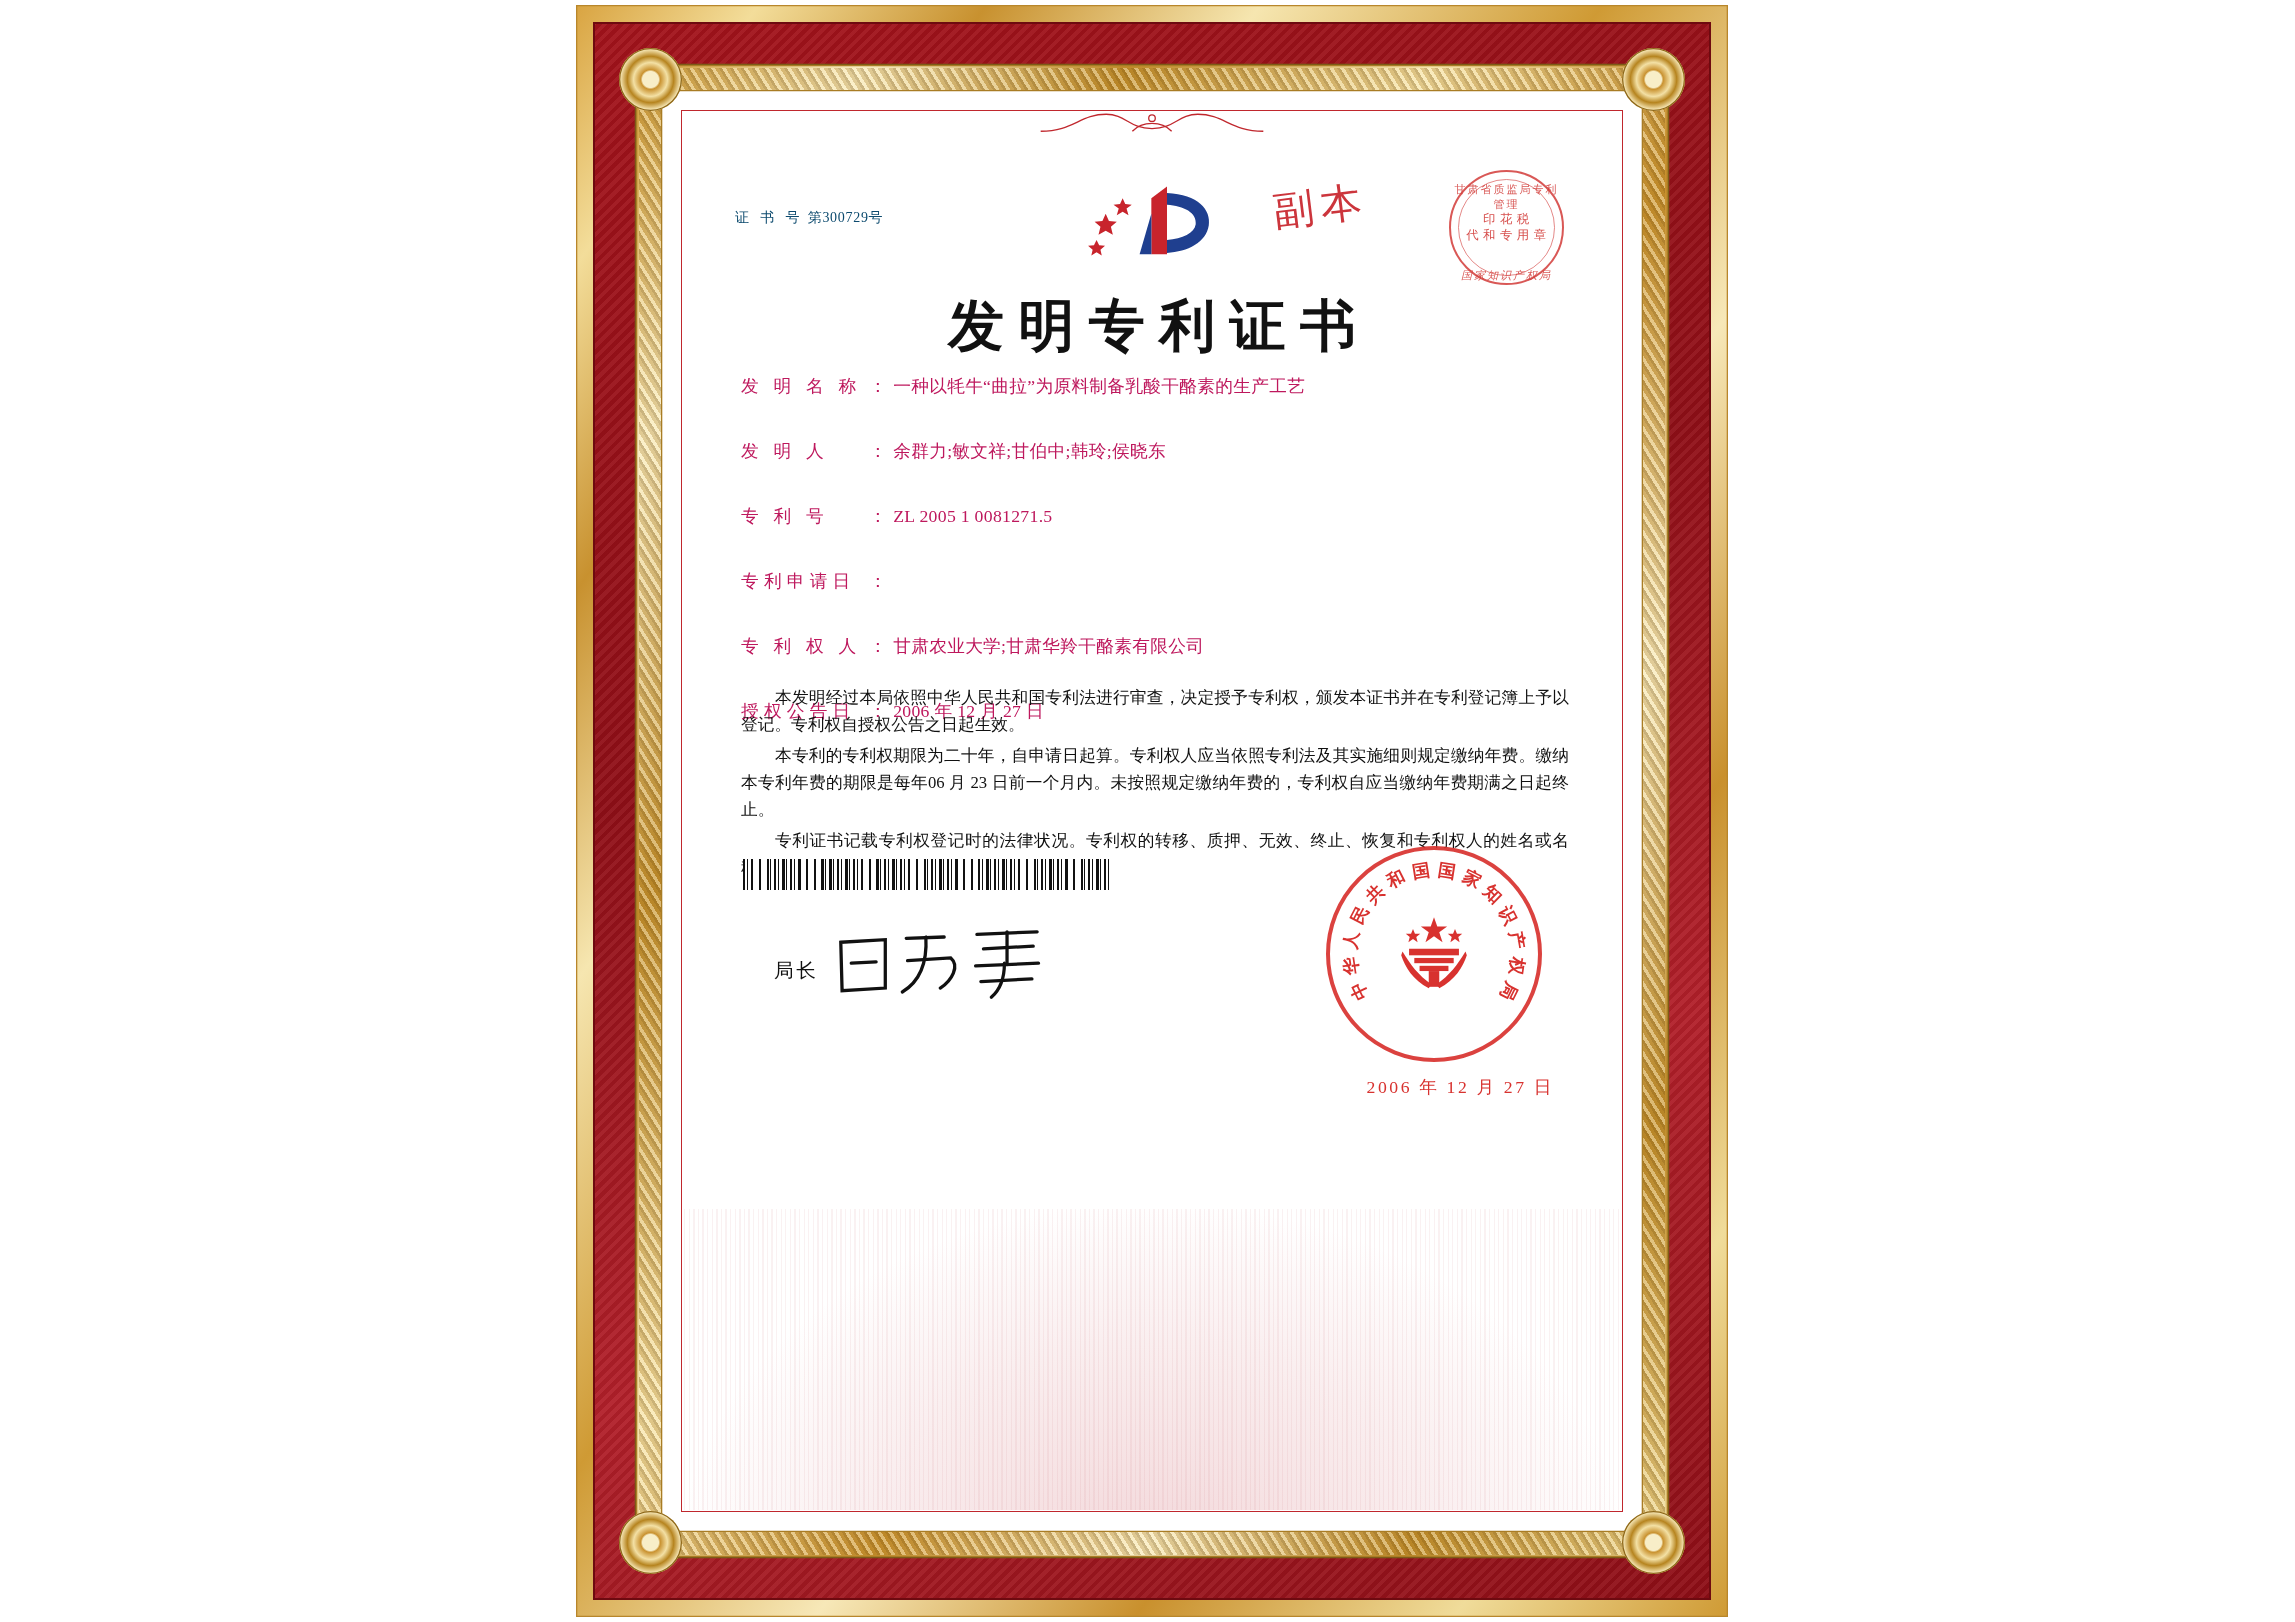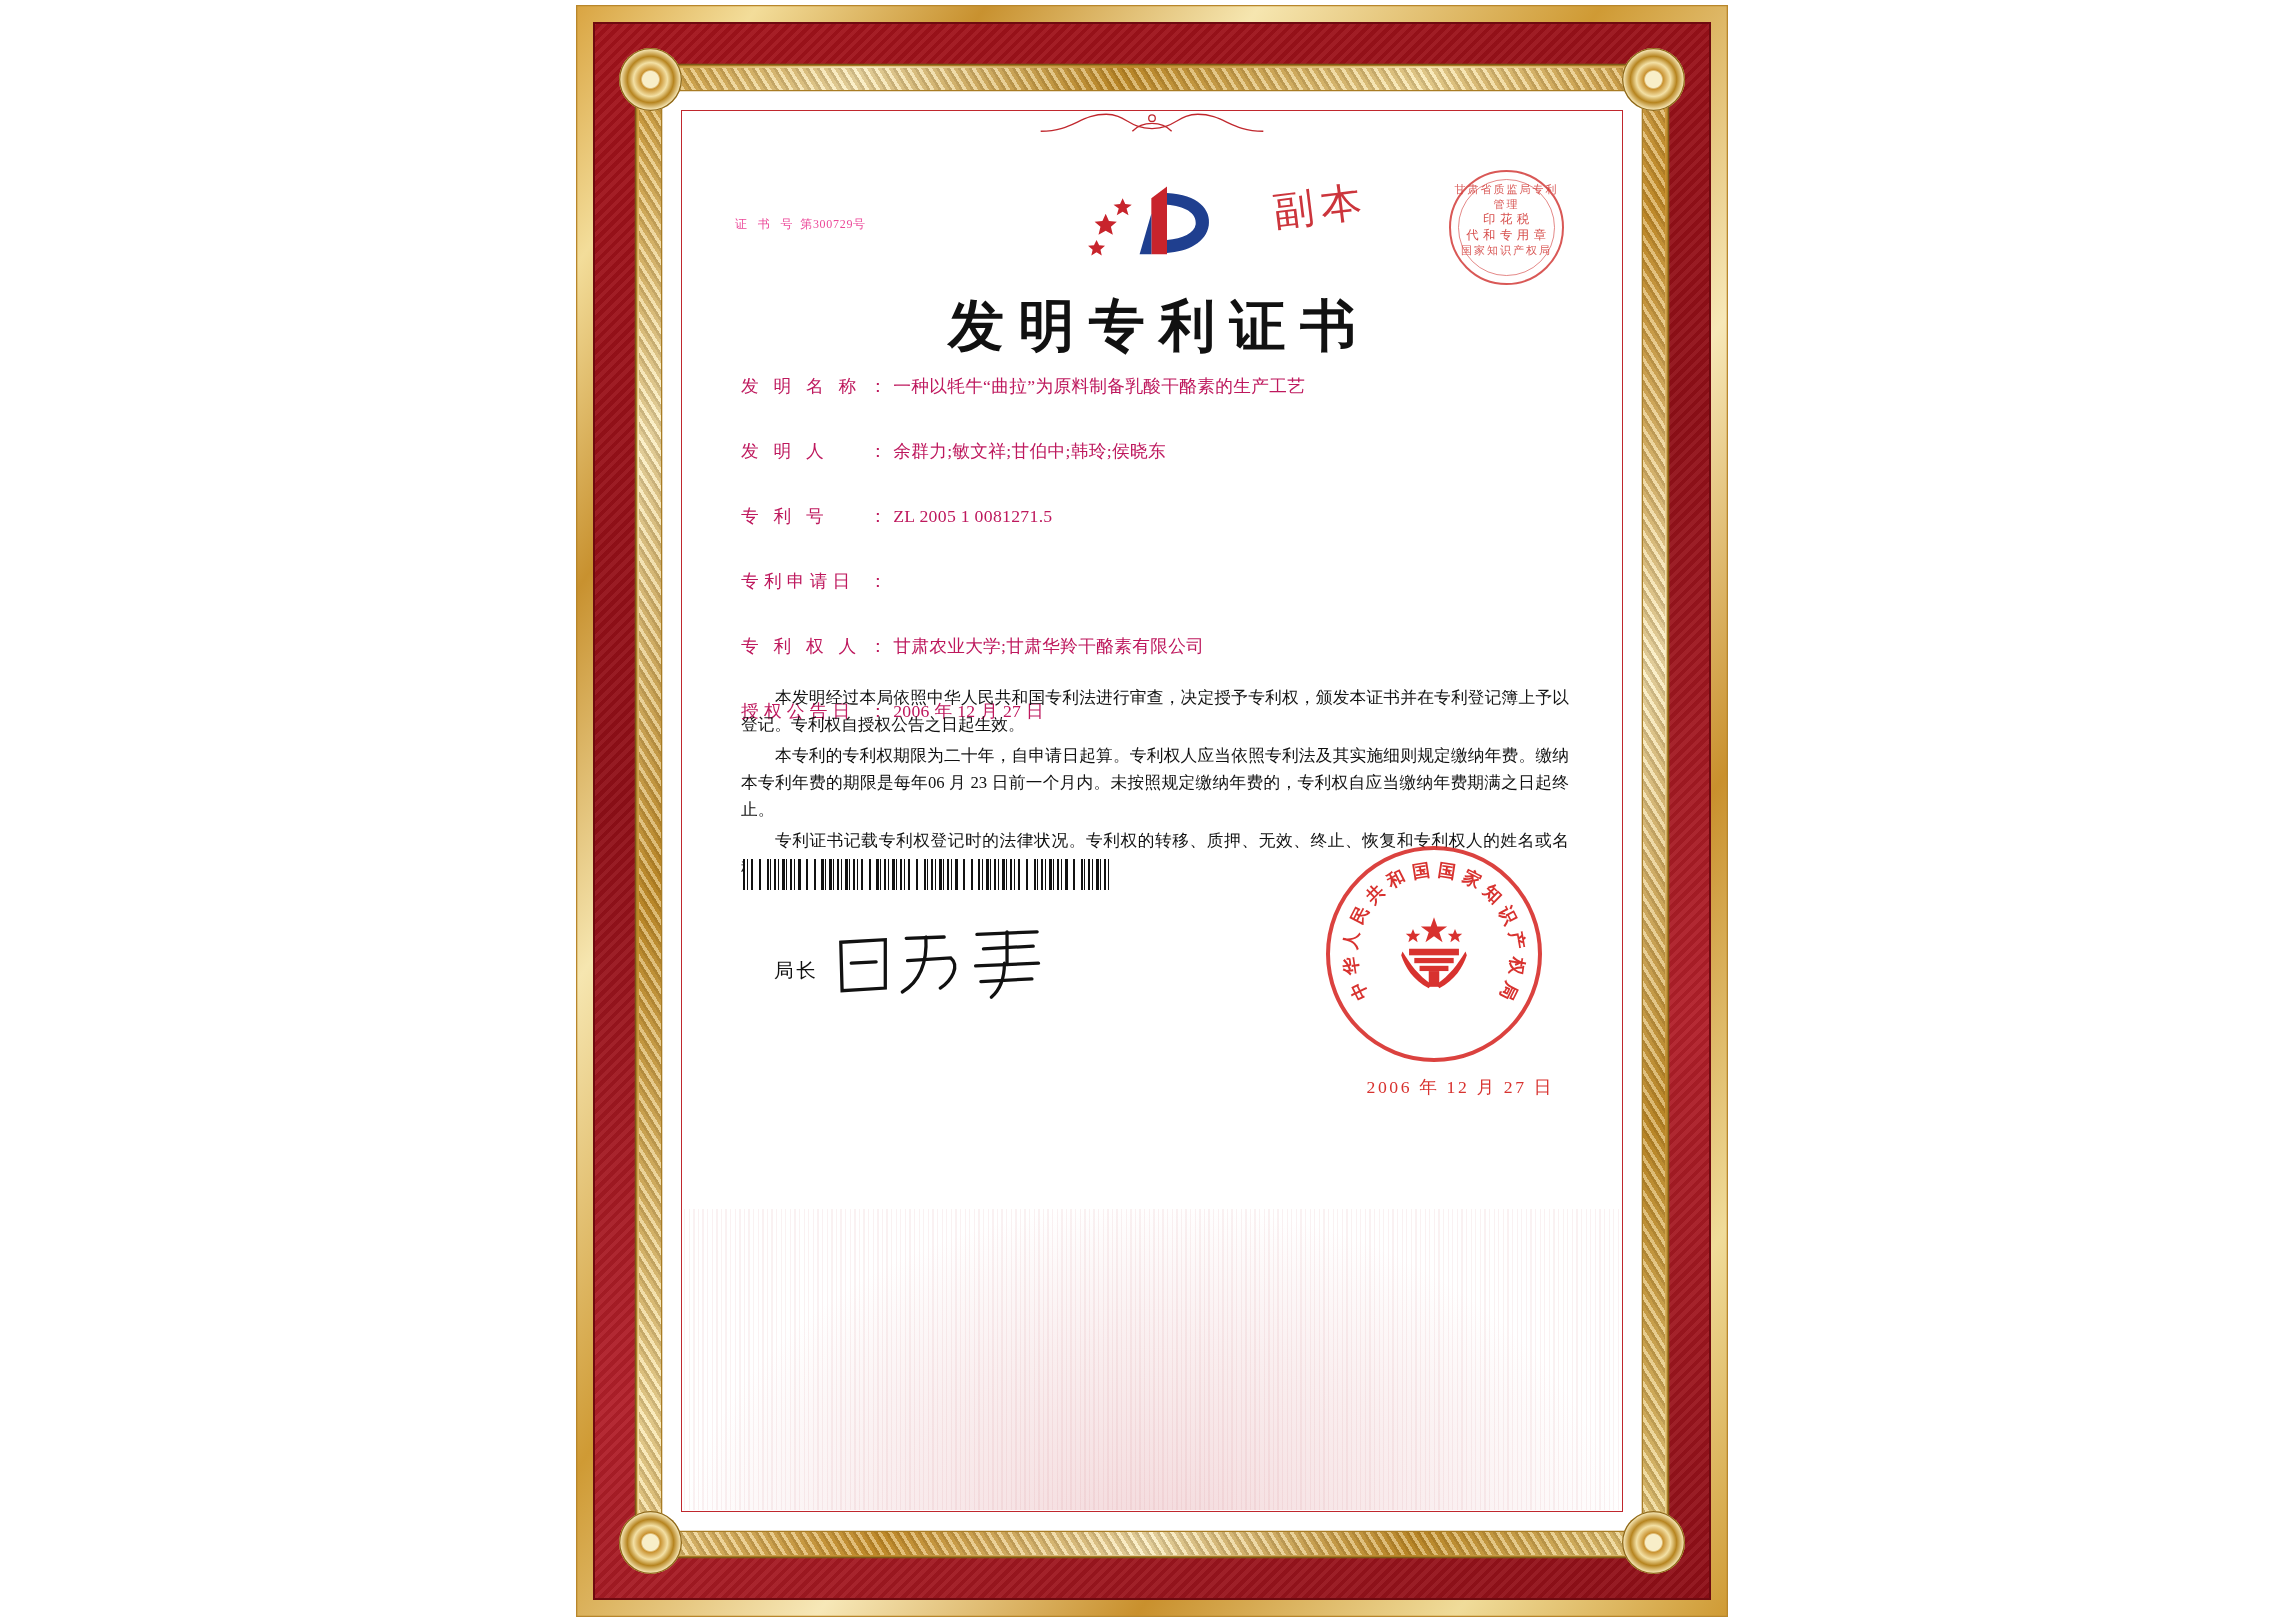--- a/index.html
+++ b/index.html
@@ -126,23 +126,23 @@
   .content {
     position: absolute;
     inset: 0;
     z-index: 6;
   }
 
   
   .cert-no {
     position: absolute;
     left: 71px;
-    top: 123px;
-    font-size: 12px;
-    color: #ec4899;
+    top: 116px;
+    font-size: 14px;
+    color: #0c4a6e;
     letter-spacing: 0.7px;
     white-space: nowrap;
   }
   .cert-no .label { letter-spacing: 3.9px; }
 
   .fuben {
     position: absolute;
     left: 609px;
     top: 86px;
     font-size: 41px;
@@ -200,21 +200,21 @@
   .stamp-top .arc-bottom {
     position: absolute;
     left: 0; right: 0;
     text-align: center;
     color: #d23b38;
     font-size: 11px;
     letter-spacing: 2px;
     opacity: .85;
   }
   .stamp-top .arc-top { top: 11.8px; }
-  .stamp-top .arc-bottom { bottom: 27px; }
+  .stamp-top .arc-bottom { bottom: 2px; font-style: italic; }
 
   
   .title {
     position: absolute;
     left: 0; right: 0;
     top: 196px;
     text-align: center;
     font-size: 56px;
     font-weight: bold;
     letter-spacing: 14.4px;

